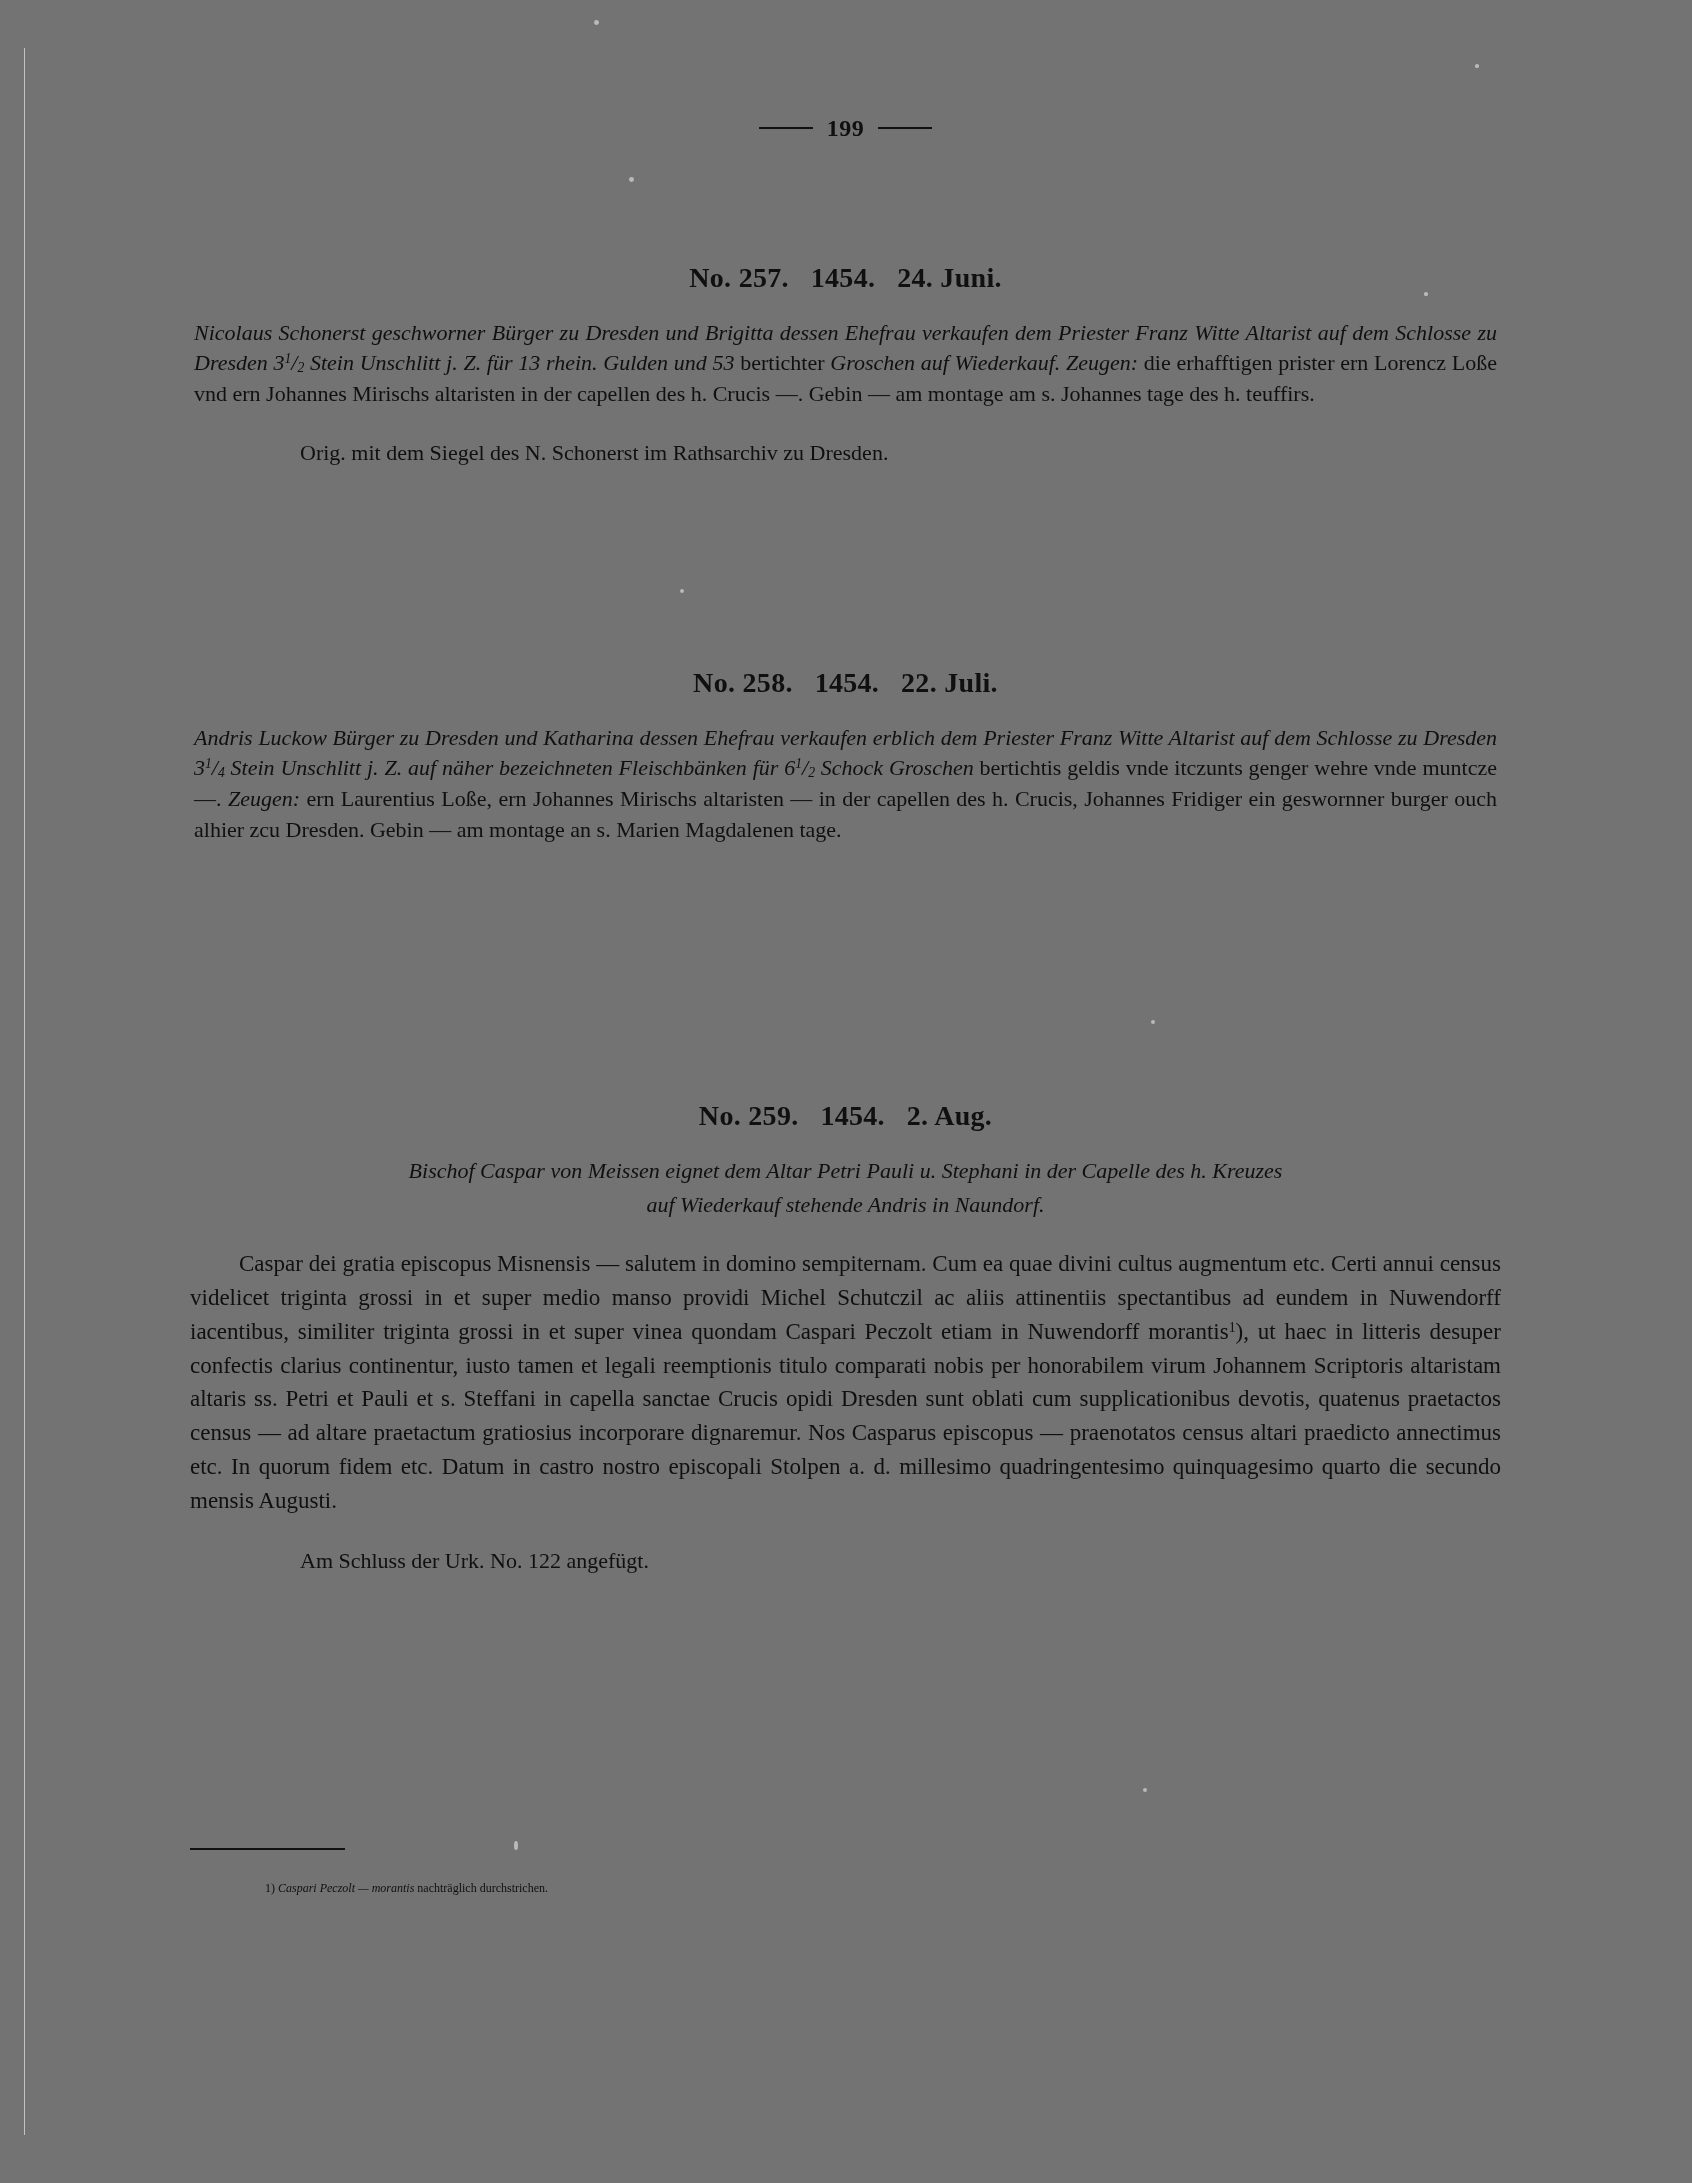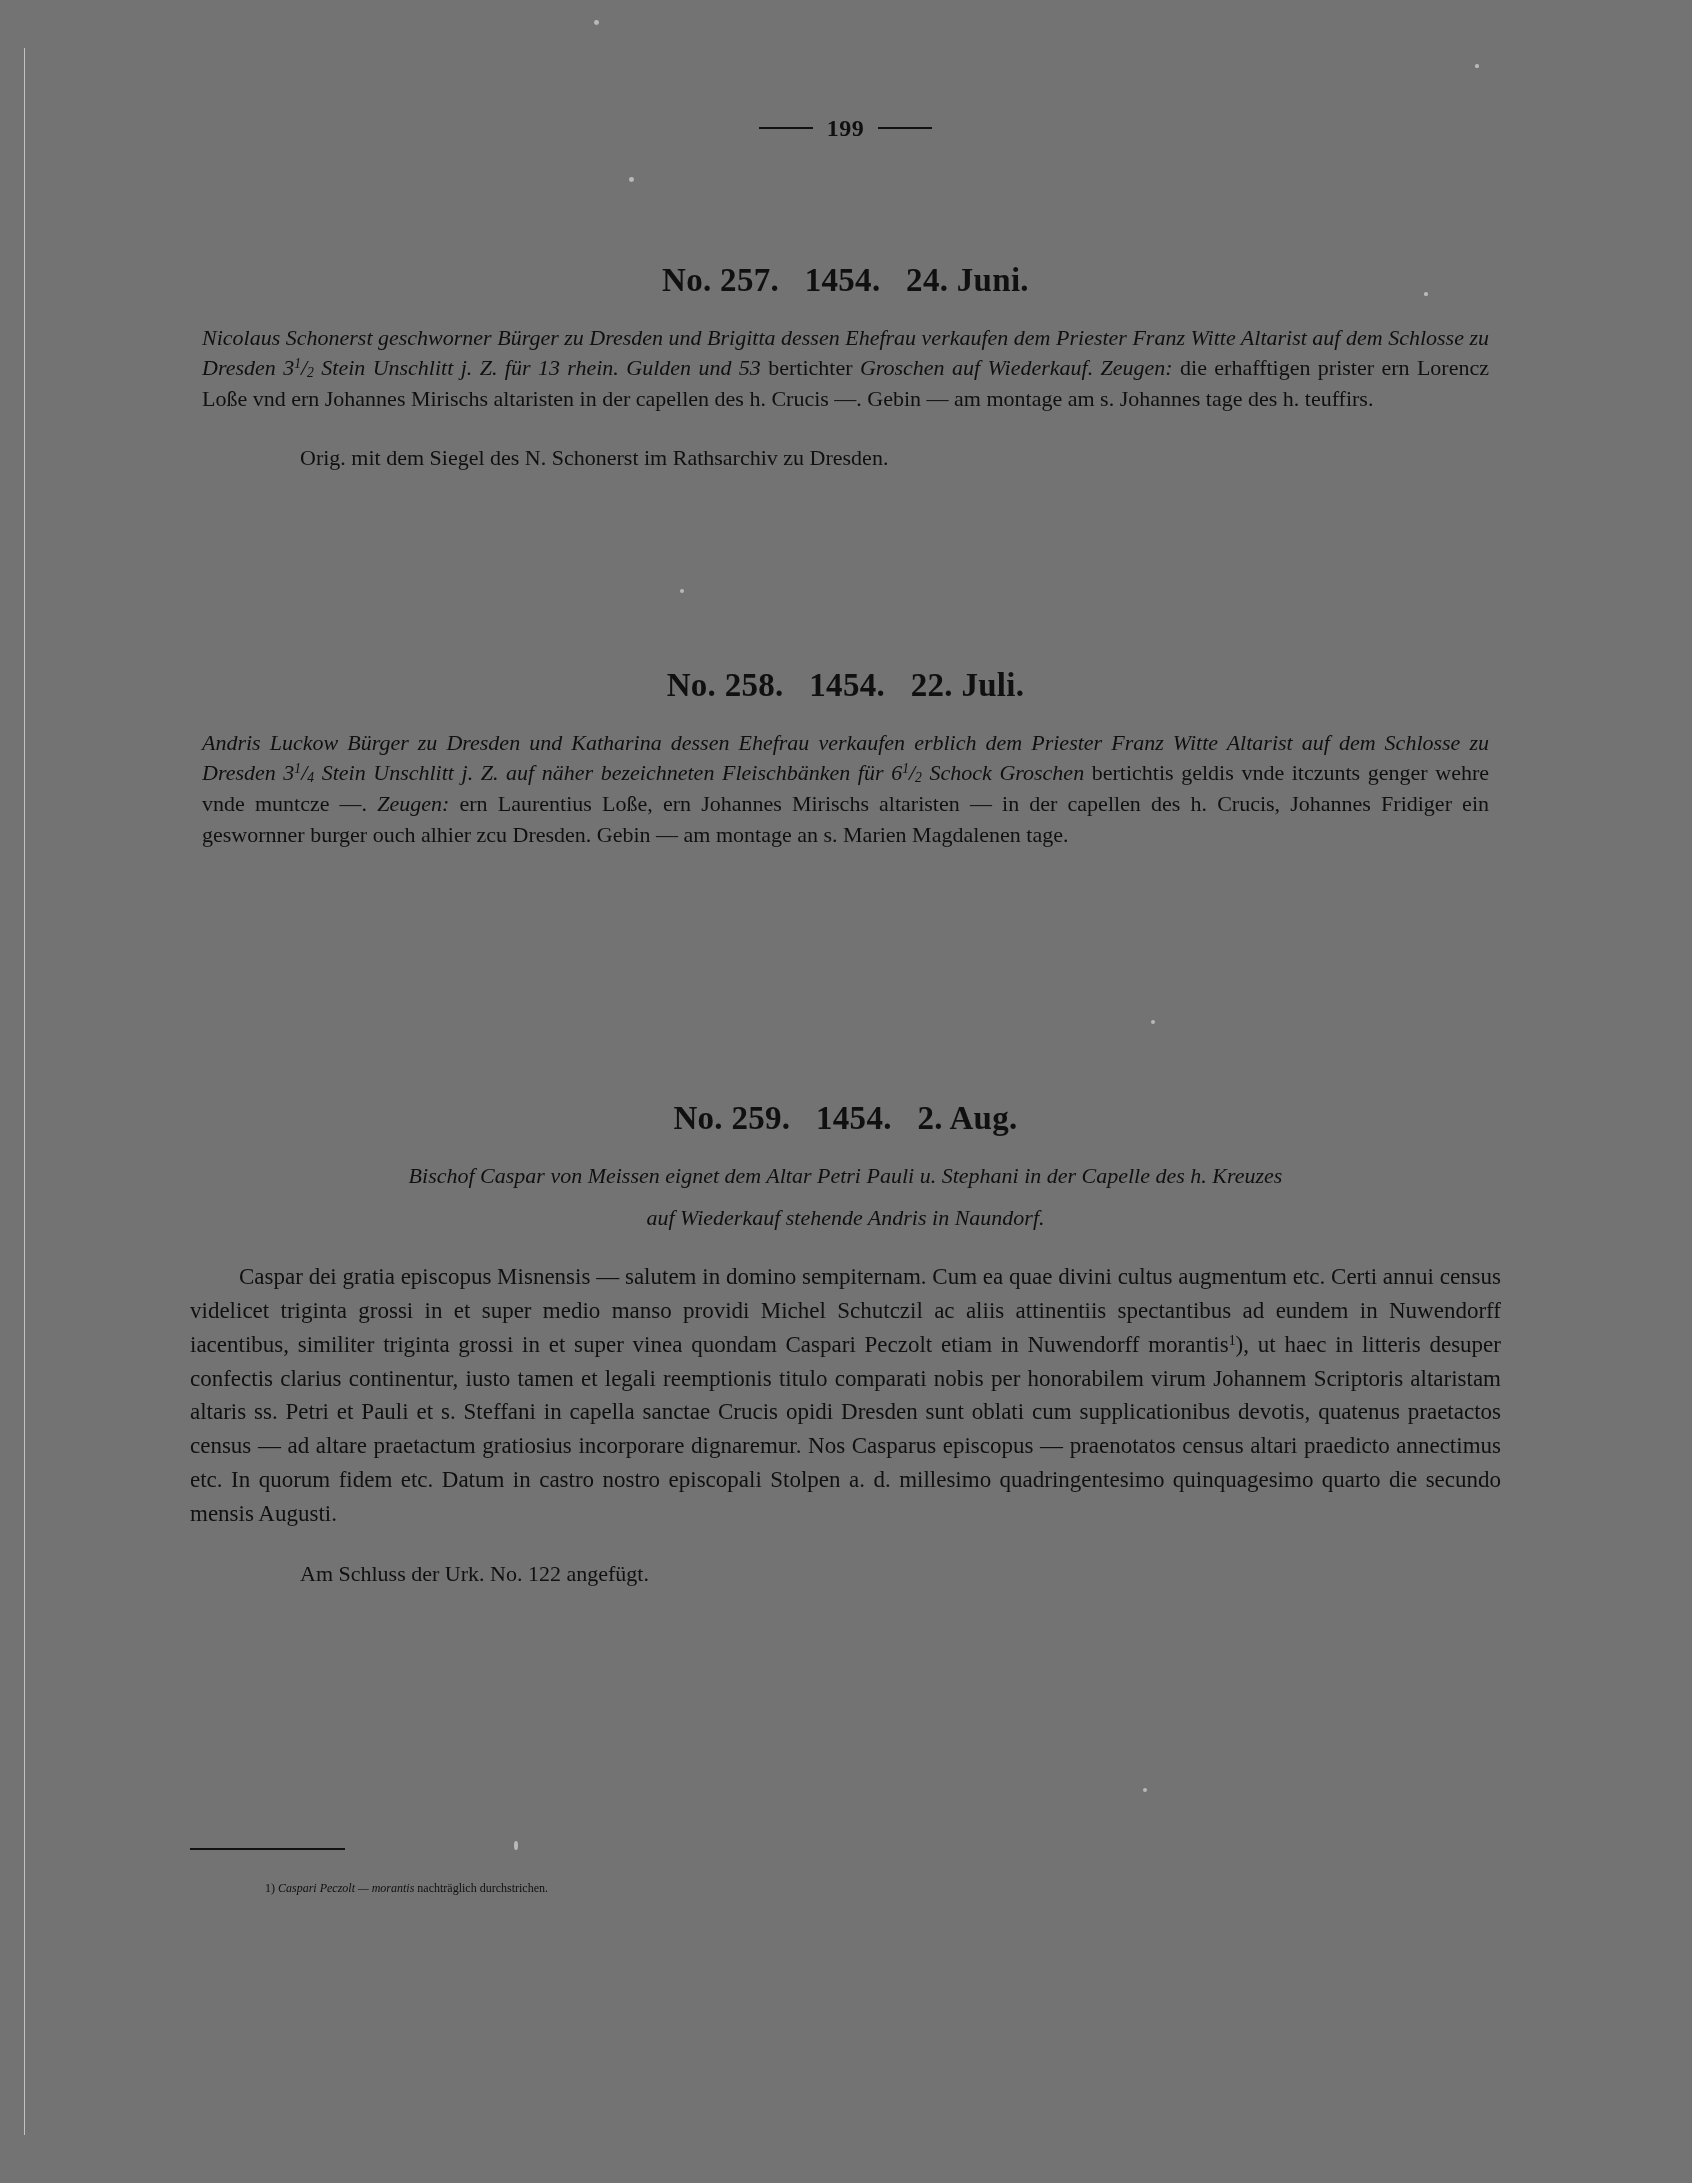--- a/index.html
+++ b/index.html
@@ -62,34 +62,34 @@
 
   
   .entry {
     position: absolute;
     left: 0;
     width: 1311px;
   }
 
   .entry-head {
     text-align: center;
-    font-size: 33px;
+    font-size: 28px;
     font-weight: bold;
     letter-spacing: 0.3px;
     margin-bottom: 23.6px;
     white-space: pre;
   }
 
   .regest {
     font-style: italic;
     font-size: 22px;
     line-height: 1.40;
     text-align: justify;
     text-align-last: left;
-    margin: 12px;
+    margin: 4px;
   }
   .regest .rm { font-style: normal; }
   .regest.center-2 {
     text-align: center;
     text-align-last: center;
   }
 
   .body-latin {
     font-size: 23px;
     line-height: 1.47;

